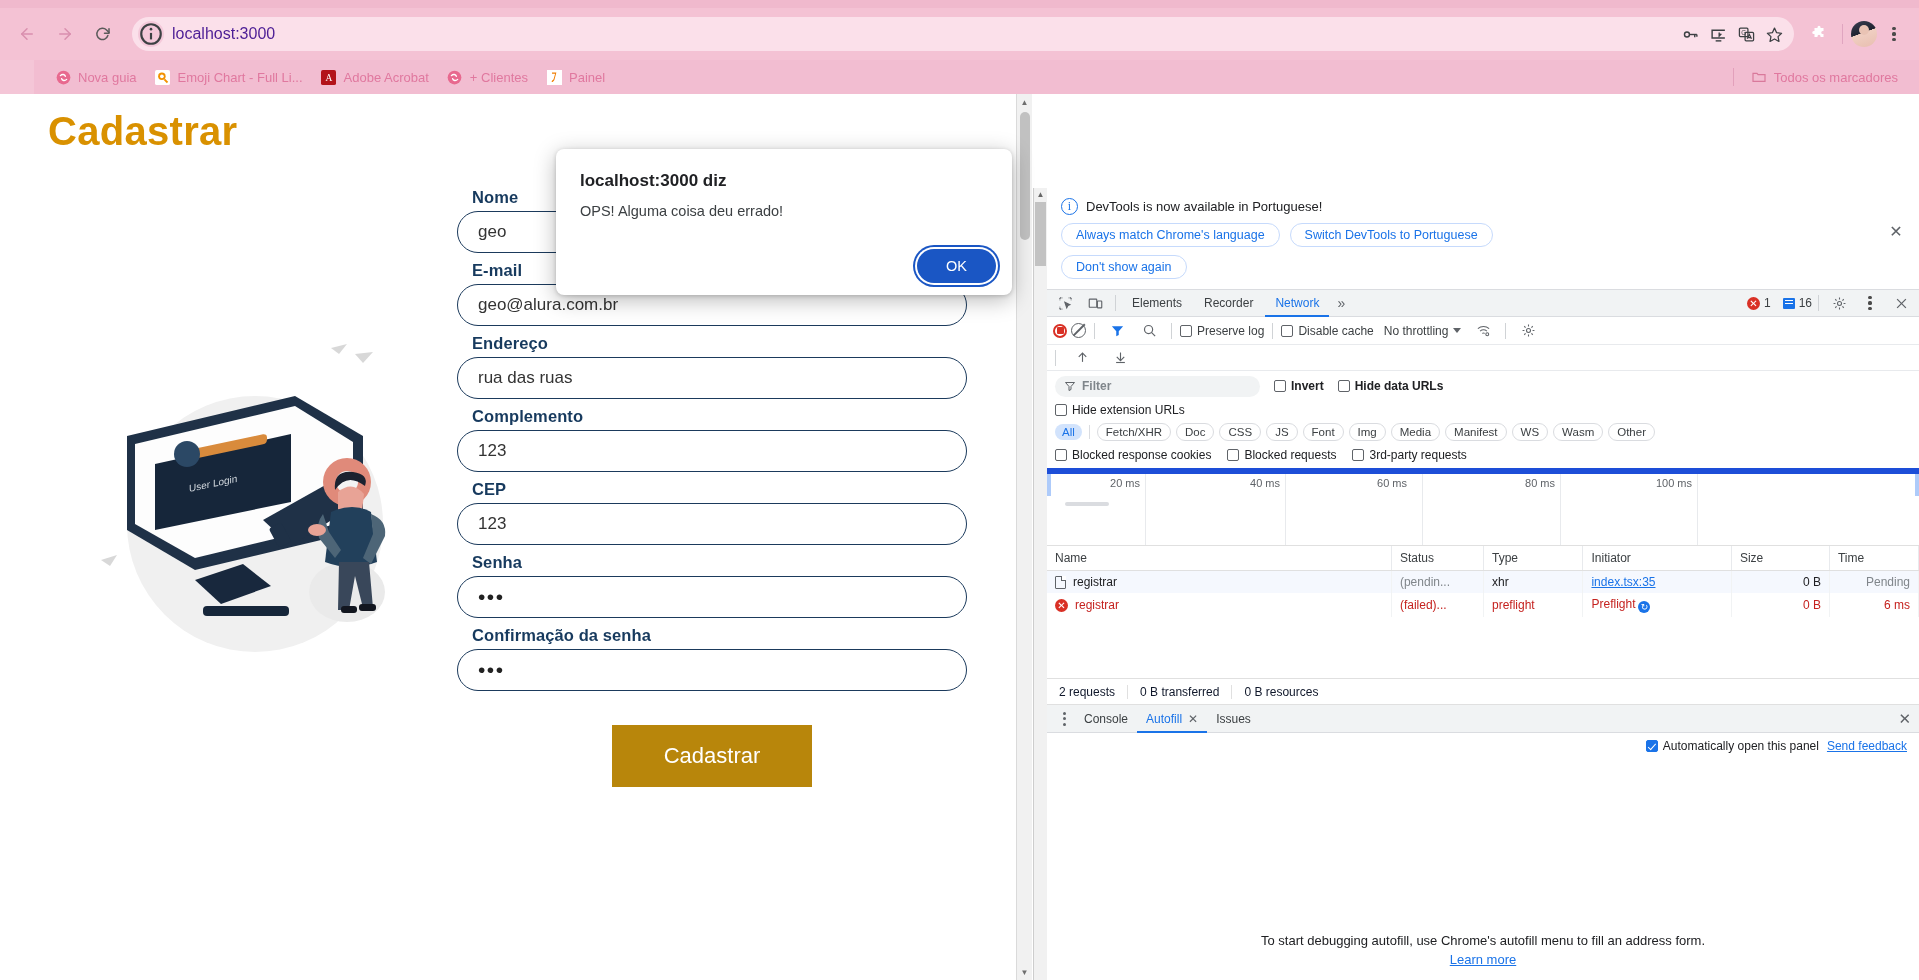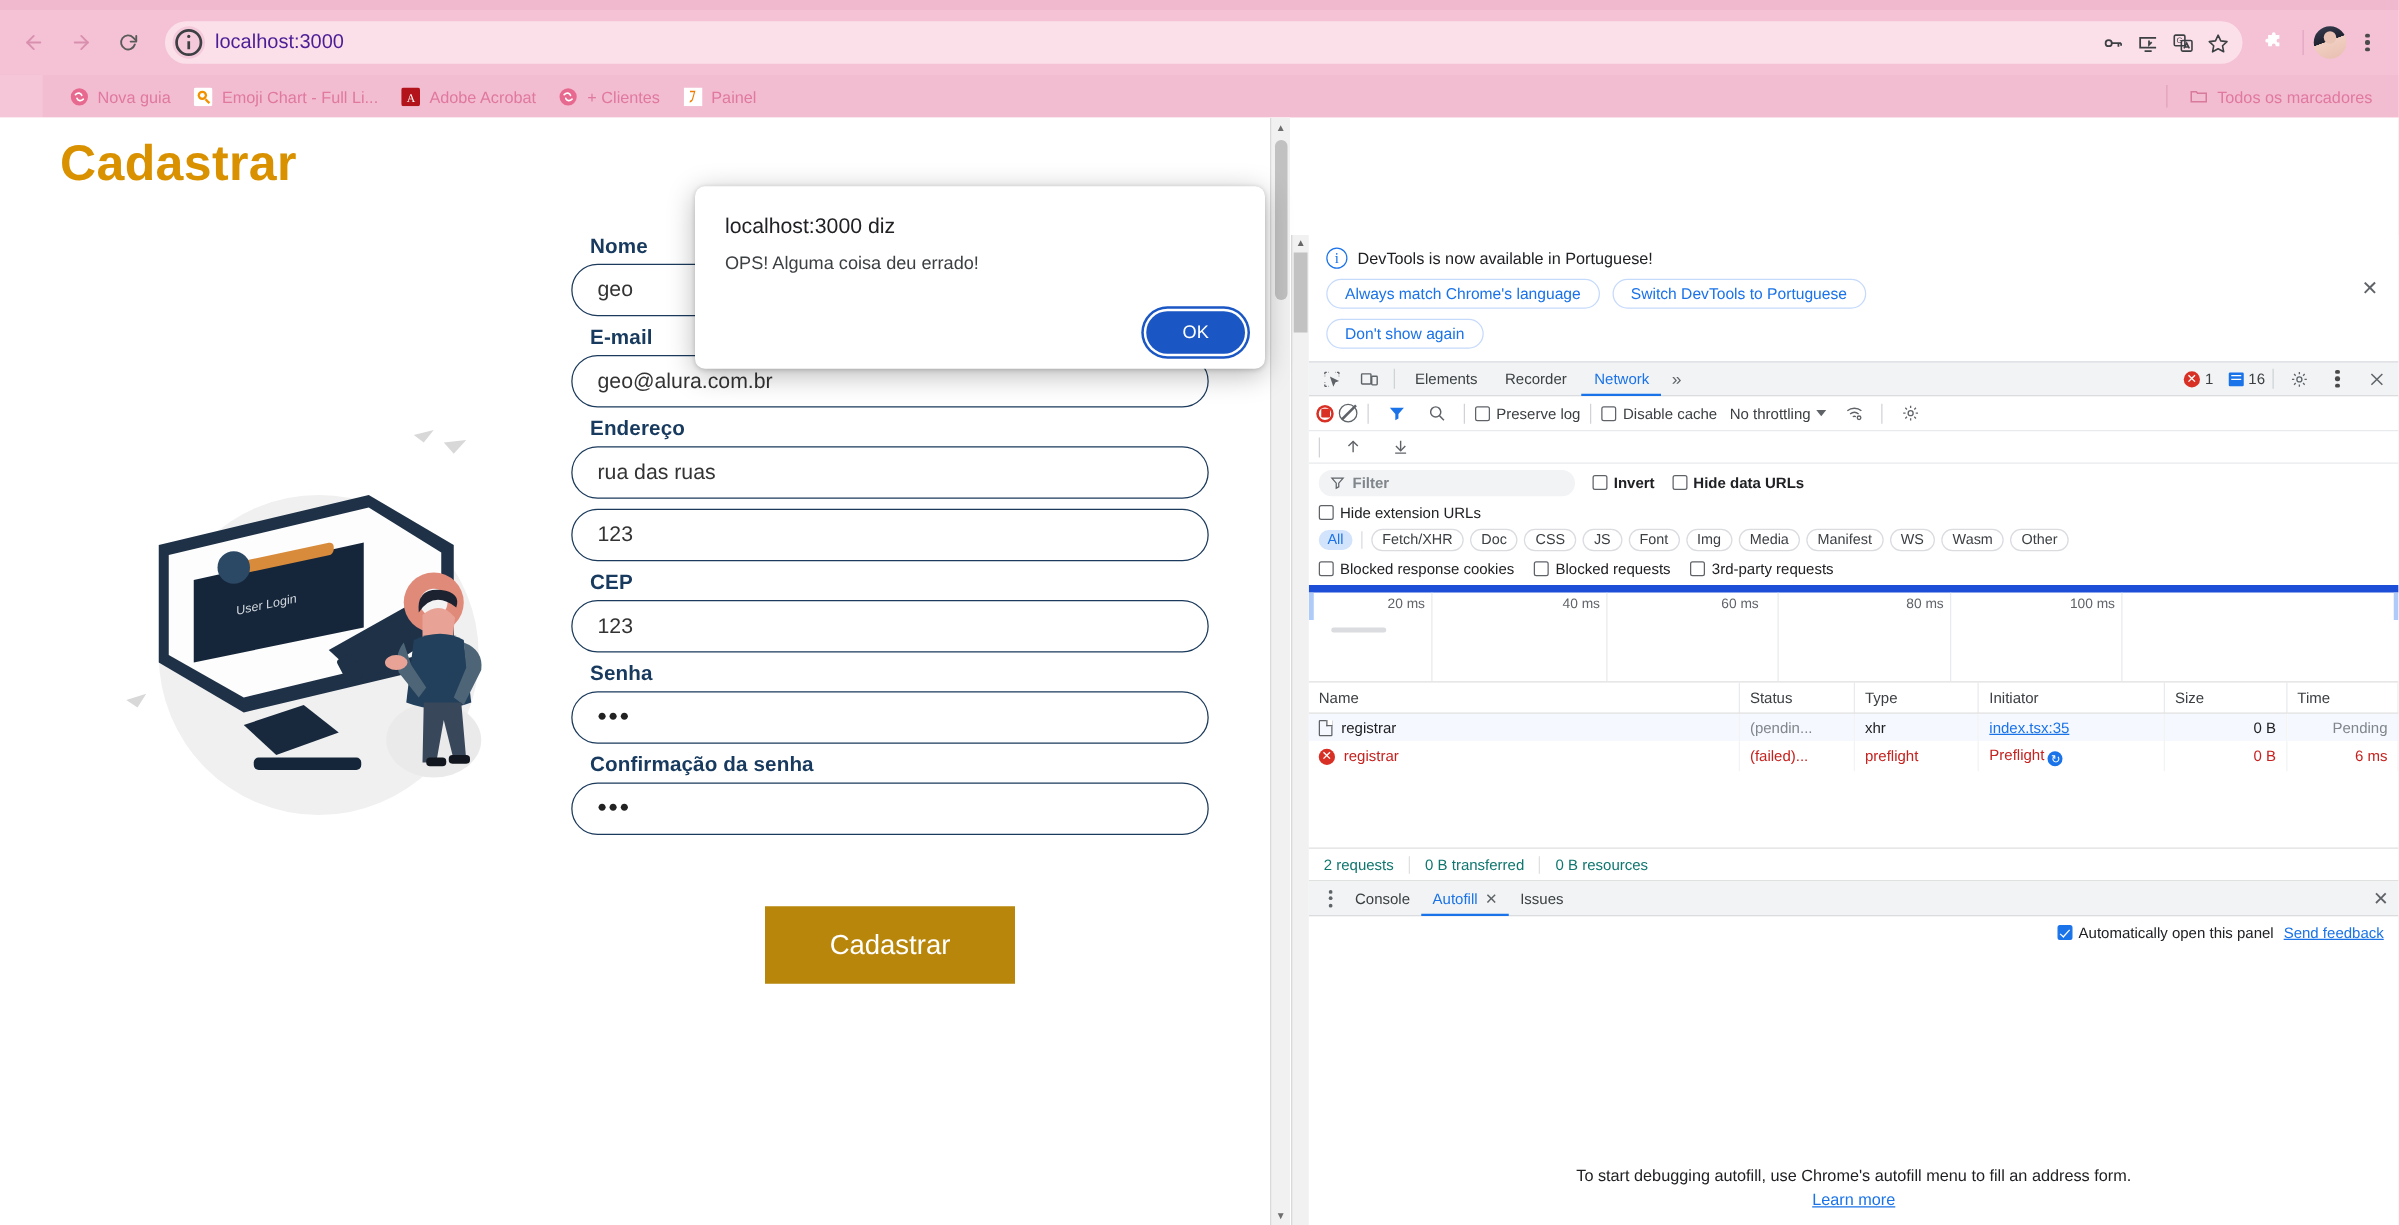--- a/index.html
+++ b/index.html
@@ -133,21 +133,21 @@
   .page-scroll .arrow.bottom { position:absolute; bottom:0; left:0; right:0; }
 
   
   #dialog {
     position: absolute; left: 556px; top: 55px; width: 456px; height: 146px;
     background: #fff; border-radius: 8px;
     box-shadow: 0 5px 22px rgba(0,0,0,.28), 0 1px 4px rgba(0,0,0,.18);
     z-index: 90;
   }
   #dialog .dlg-title {
-    font-size: 17px; color: #202124; padding: 22px 24px 0 24px; font-weight: normal;
+    font-size: 17px; color: #202124; padding: 22px 24px 0 24px; font-weight: bold;
   }
   #dialog .dlg-msg {
     font-size: 14.5px; color: #3c4043; padding: 12px 24px 0 24px;
   }
   #dialog .dlg-actions {
     position: absolute; right: 16px; bottom: 12px;
   }
   .dlg-ok {
     background: #1a56c4; color: #fff; border: none;
     border-radius: 18px; font-size: 14.5px; padding: 9px 29px;
@@ -273,21 +273,21 @@
   .doc-ico { width: 11px; height: 13px; border: 1px solid #5f6368; border-radius: 1px; flex:0 0 auto; position:relative; }
   .doc-ico::after { content:''; position:absolute; right:-1px; top:-1px; width:4px; height:4px; background:#fff; border-left:1px solid #5f6368; border-bottom:1px solid #5f6368; }
   .x-ico { width: 13px; height: 13px; border-radius: 50%; background: #d93025; color:#fff; font-size:10px; display:flex; align-items:center; justify-content:center; flex:0 0 auto; }
   .link-u { color: #1a73e8; text-decoration: underline; cursor: pointer; }
   .pending-gray { color: #80868b; }
   .preflight-ico { display:inline-block; width:12px; height:12px; border-radius:50%; background:#1a73e8; color:#fff; font-size:9px; text-align:center; line-height:12px; margin-left:3px; vertical-align:-2px; }
   .net-body-fill { height: 62px; border-bottom: 1px solid #e0e0e0; }
 
   .status-bar {
     display:flex; align-items:center; height: 26px; gap: 0;
-    font-size: 12px; color: #0f766e; border-bottom: 1px solid #e0e0e0;
+    font-size: 12px; color: #0f172a; border-bottom: 1px solid #e0e0e0;
     padding: 0 10px;
   }
   .status-bar span { padding: 0 12px; border-right: 1px solid #e0e0e0; }
   .status-bar span:first-child { padding-left: 2px; }
   .status-bar span:last-child { border-right: none; }
 
   .drawer-tabs {
     display:flex; align-items:center; height: 28px; background: #f1f3f4;
     border-bottom: 1px solid #dadce0; padding: 0 6px; position: relative;
   }
@@ -501,20 +501,21 @@
       <div class="form-col">
         <div class="field-label">Nome</div>
         <div class="field-input">geo</div>
 
         <div class="field-label">E-mail</div>
         <div class="field-input">geo@alura.com.br</div>
 
         <div class="field-label">Endereço</div>
         <div class="field-input">rua das ruas</div>
 
+        <div class="field-label">Complemento</div>
         <div class="field-input">123</div>
 
         <div class="field-label">CEP</div>
         <div class="field-input">123</div>
 
         <div class="field-label">Senha</div>
         <div class="field-input pw">•••</div>
 
         <div class="field-label">Confirmação da senha</div>
         <div class="field-input pw">•••</div>

